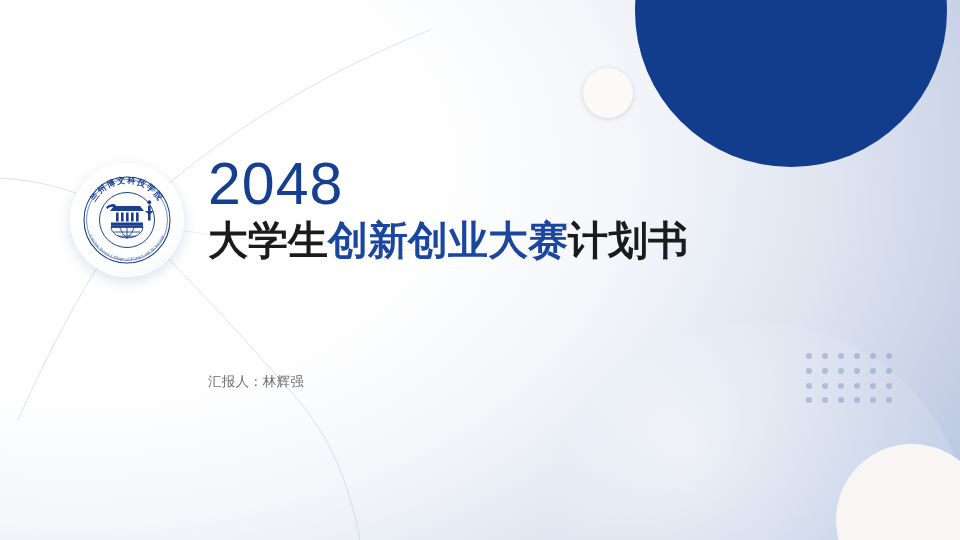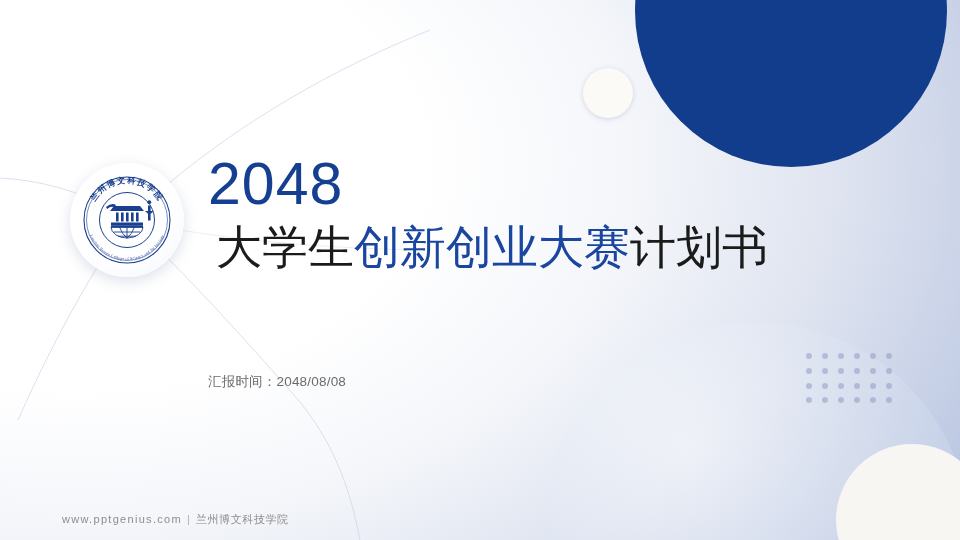--- a/index.html
+++ b/index.html
@@ -124,24 +124,24 @@
     font-size: 59px;
     font-weight: 400;
     letter-spacing: 1px;
     line-height: 1.0;
     color: #153f91;
     margin: 0 0 4px 0;
     font-family: "Liberation Sans", "DejaVu Sans", sans-serif;
   }
 
   .main-title {
-    font-size: 46px;
-    font-weight: 400;
+    font-size: 40px;
+    font-weight: 700;
     line-height: 1.12;
-    margin: 8px;
+    margin: 0;
     color: #1b1b1b;
     letter-spacing: 0px;
     white-space: nowrap;
   }
   .main-title .hl { color: #1a46a0; }
 
   .subtitle {
     margin: 14px 0 0 0;
     font-size: 17.5px;
     color: #2b2b2b;
@@ -271,21 +271,18 @@
         <rect x="41" y="62.2" width="32" height="2.4" fill="#1b3f8f"></rect>
       </svg>
     </div>
 
     <div class="title-block">
       <div class="year">2048</div>
       <h1 class="main-title"><span>大学生</span><span class="hl">创新创业大赛</span><span>计划书</span></h1>
     </div>
 
     <div class="meta">
-      <div>汇报时间：2048/08/08</div>
+      <div>汇报人：林辉强</div>
     </div>
 
-    <div class="footer">
-      <span class="site">www.pptgenius.com</span><span class="sep">|</span><span class="org">兰州博文科技学院</span>
-    </div>
 
   </div>
 </div>
 
 </body></html>

